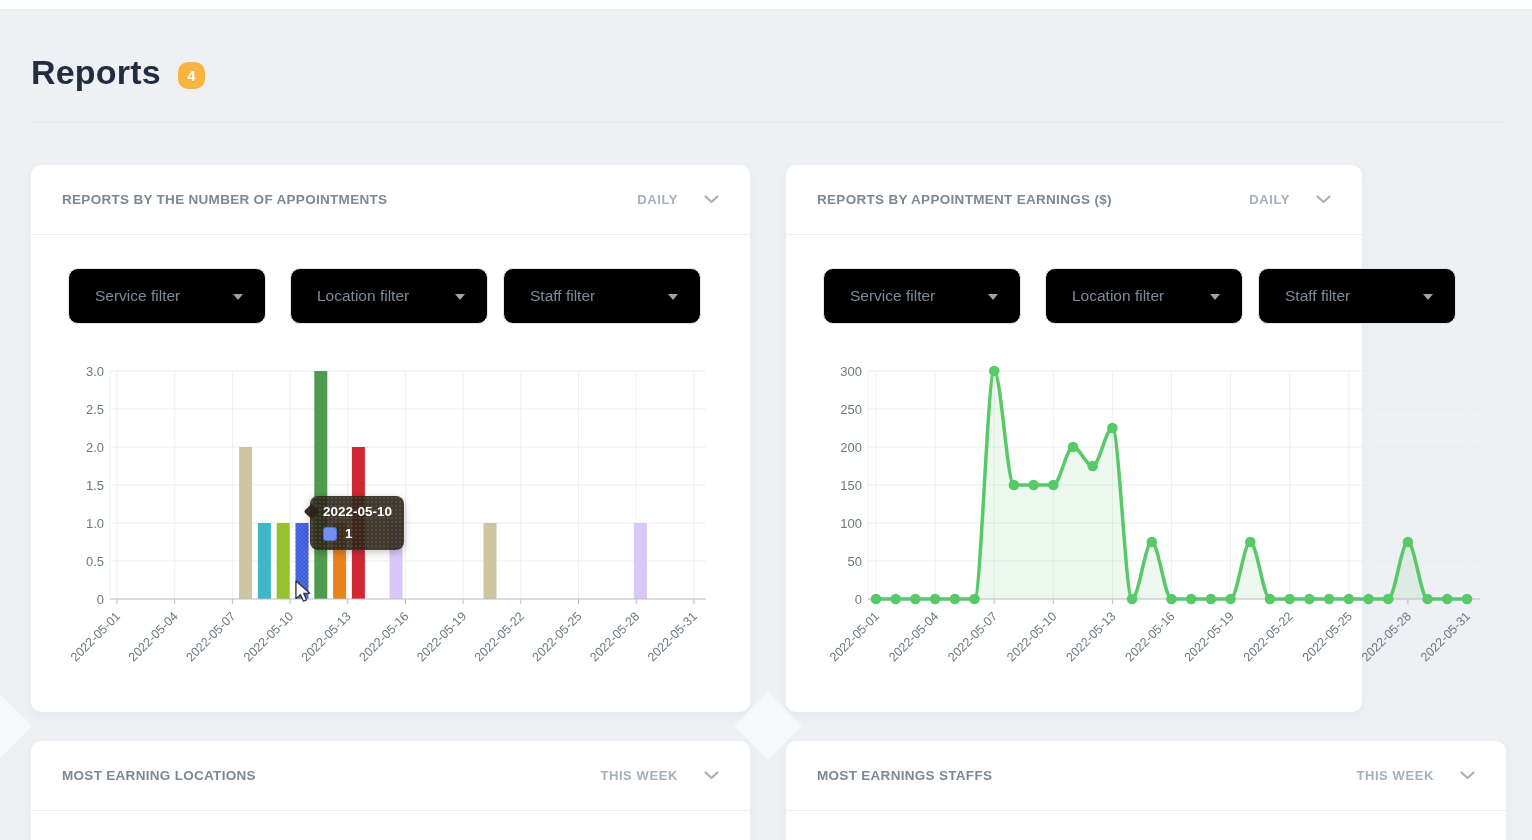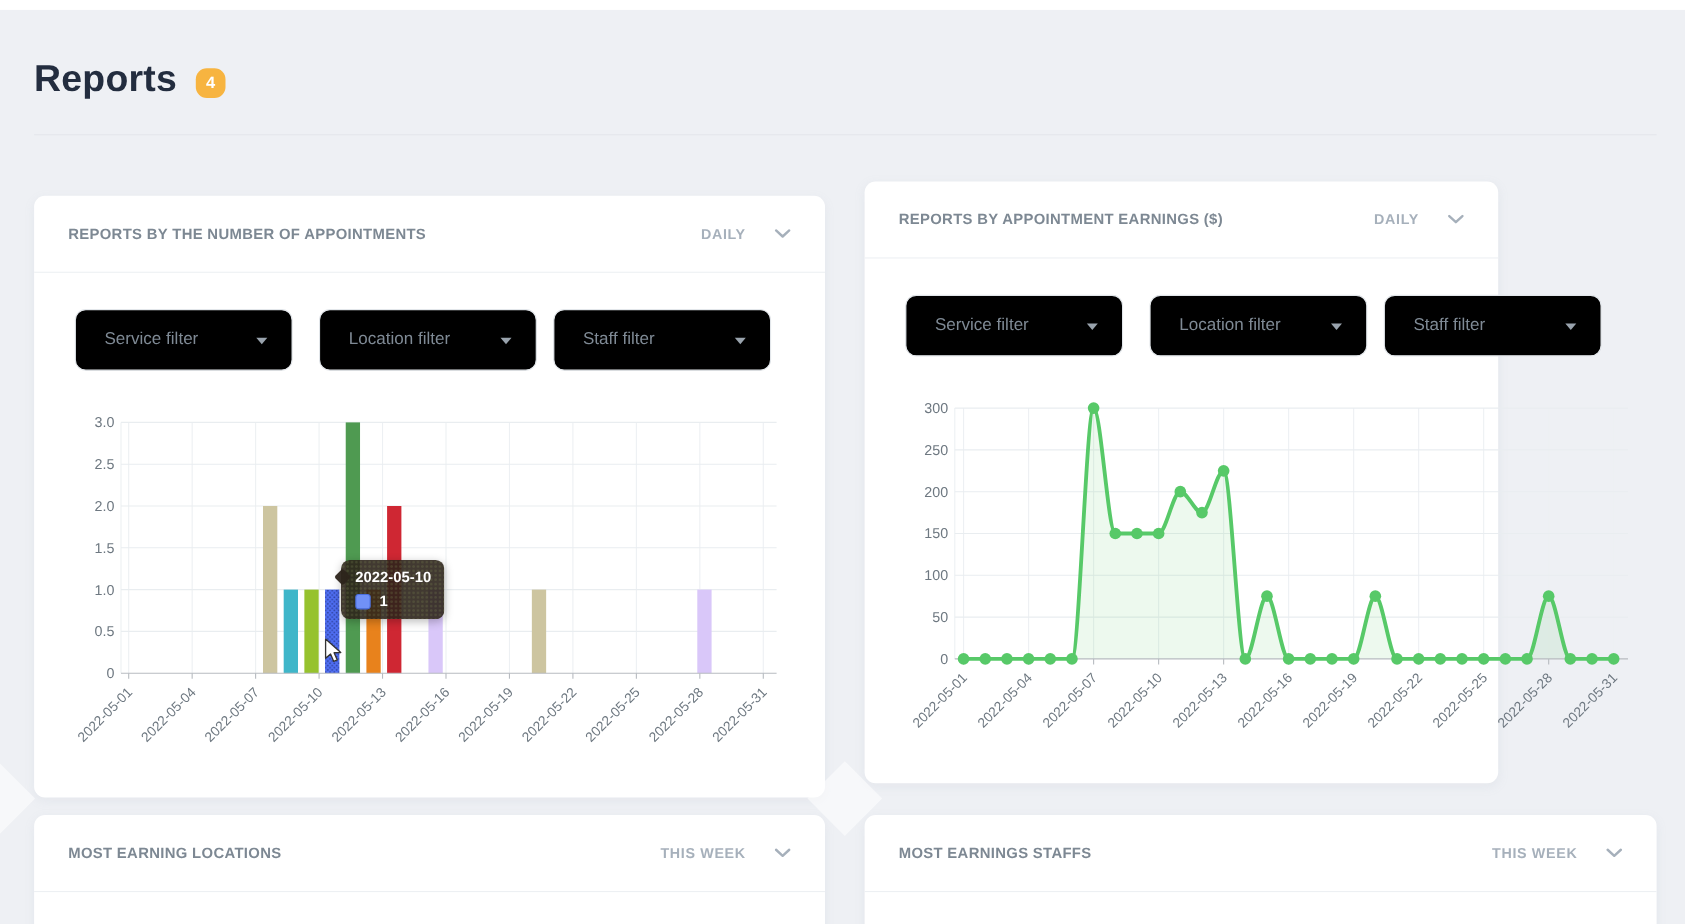--- a/index.html
+++ b/index.html
@@ -8,21 +8,21 @@
   .topstrip{position:absolute;left:0;top:0;width:100%;height:9px;background:#ffffff;}
   .page-title{position:absolute;left:31px;top:53px;margin:0;font-size:34px;font-weight:600;
         color:#232d3f;letter-spacing:.2px;}
   .badge{position:absolute;left:178px;top:62px;width:27px;height:27px;border-radius:10px;
         background:#f7b440;color:#fff;font-size:15px;font-weight:700;text-align:center;
         line-height:27px;}
   .divider{position:absolute;left:31px;top:122px;width:1475px;height:1px;background:#e4e7ec;}
 
   .card{position:absolute;background:#fff;border-radius:10px;
         box-shadow:0 3px 10px rgba(150,160,180,.10);}
-  .card-tl{left:31px;top:165px;width:719px;height:547px;margin-top:13px;}
+  .card-tl{left:31px;top:165px;width:719px;height:547px;}
   .card-tr{left:786px;top:165px;width:576px;height:547px;}
   .card-bl{left:31px;top:741px;width:719px;height:160px;}
   .card-br{left:786px;top:741px;width:720px;height:160px;}
 
   .card-head{position:absolute;left:0;top:0;right:0;height:70px;display:flex;align-items:center;
         justify-content:space-between;padding:0 31px;box-sizing:border-box;
         border-bottom:1px solid #edf0f3;}
   .card-head h2{margin:0;font-size:13.5px;font-weight:700;color:#7d8893;letter-spacing:.3px;}
   .period{display:flex;align-items:center;gap:26px;cursor:pointer;}
   .period span{font-size:13px;font-weight:700;color:#a6b0bb;letter-spacing:.6px;}

